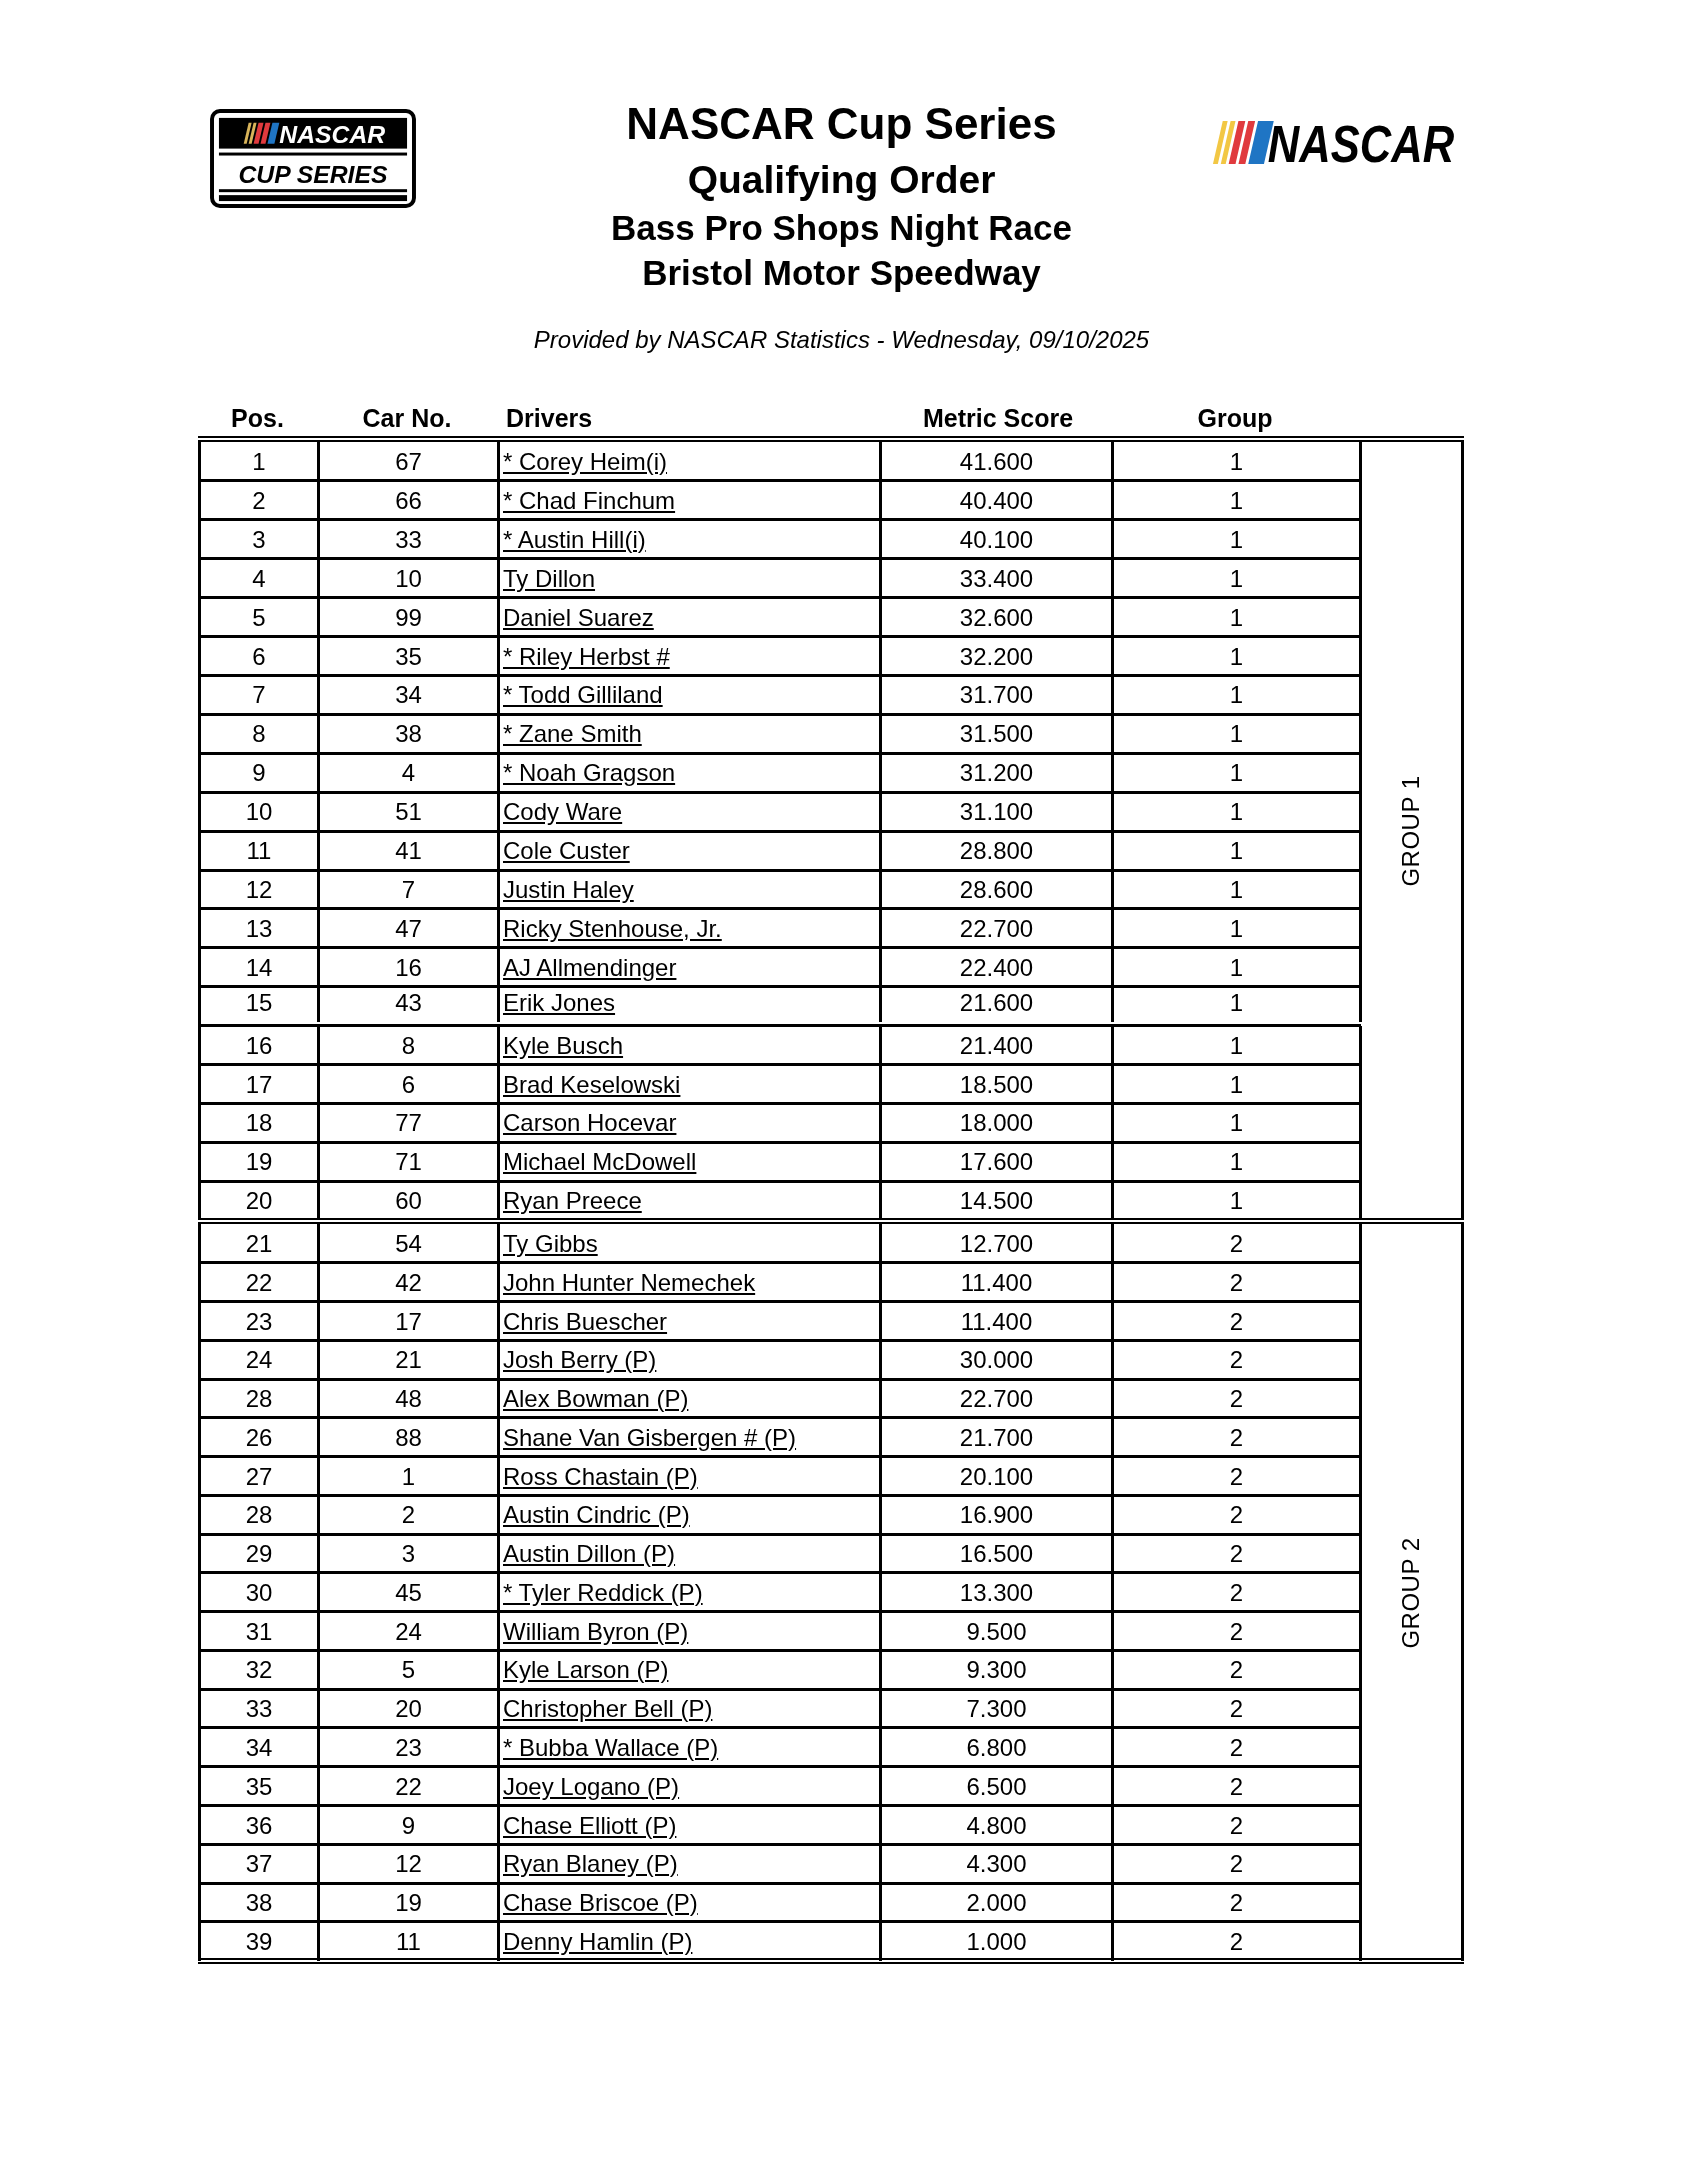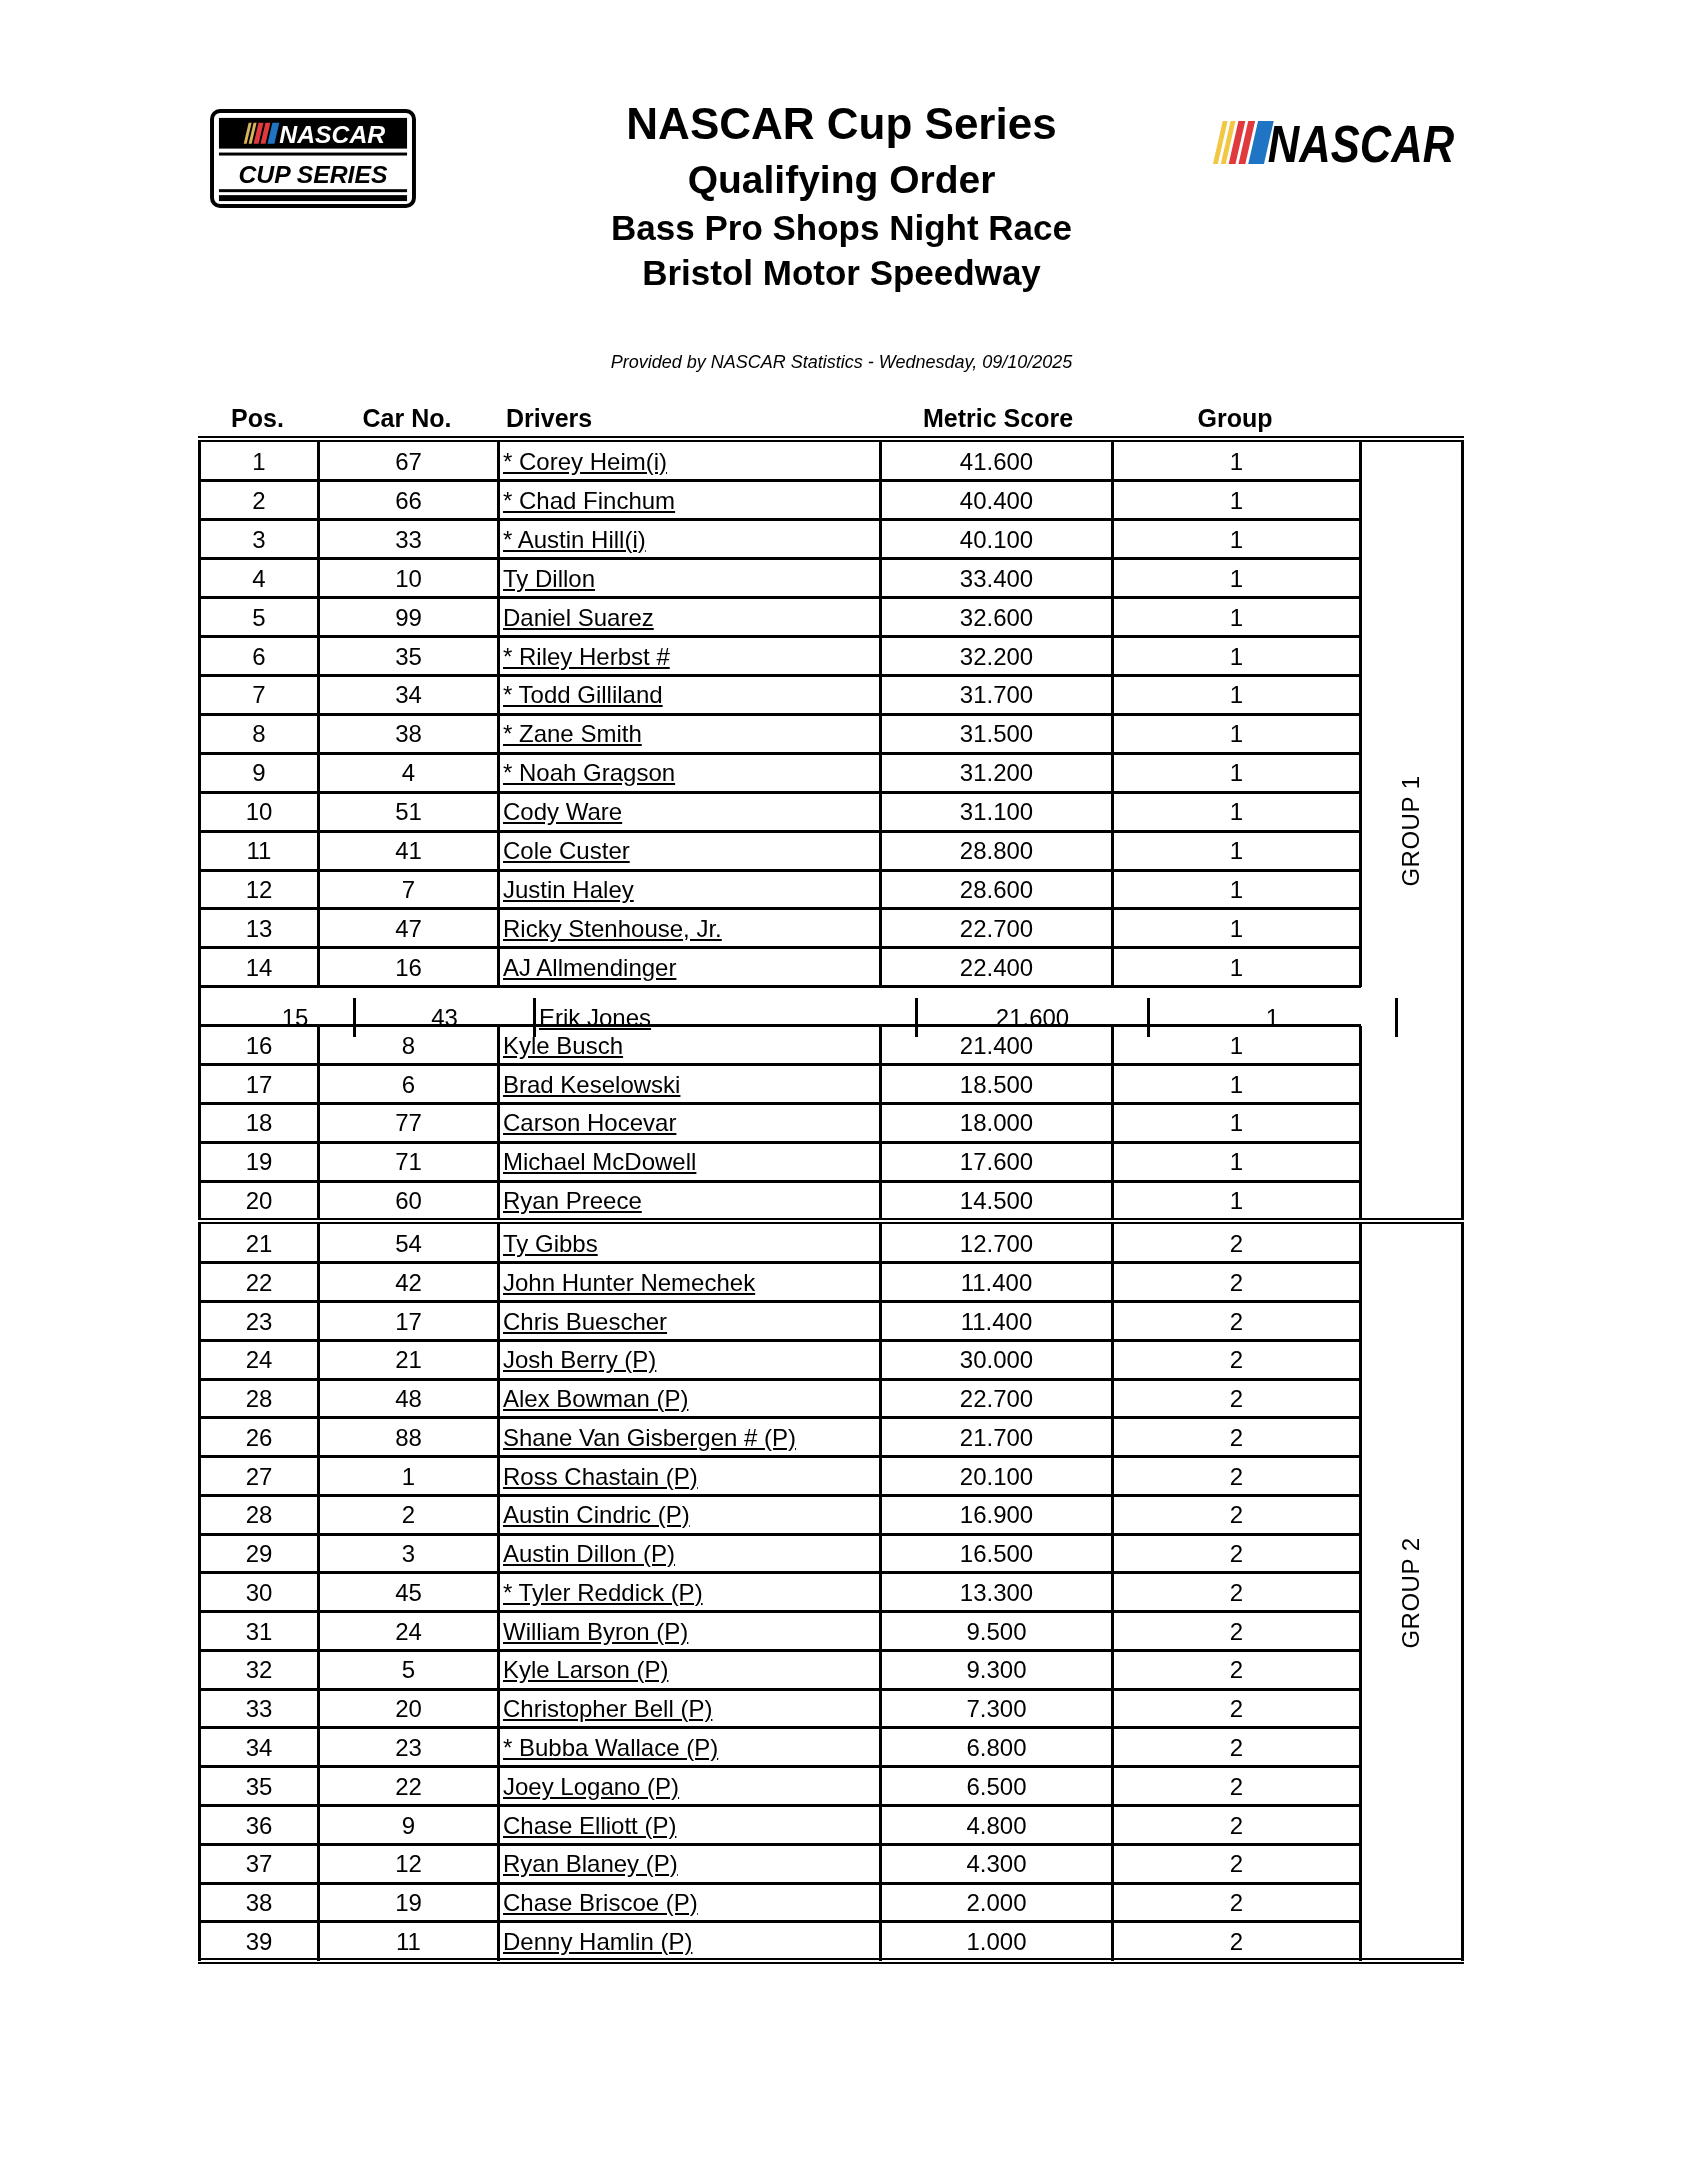--- a/index.html
+++ b/index.html
@@ -6,21 +6,21 @@
   body { width: 1683px; height: 2178px; position: relative; font-family: "Liberation Sans", sans-serif; color: #000; overflow: hidden; }
 
   .logo-left { position: absolute; left: 210px; top: 109px; width: 206px; height: 99px; }
   .logo-right { position: absolute; left: 1210px; top: 117px; width: 255px; height: 51px; }
 
   .title-block { position: absolute; left: 0; width: 1683px; text-align: center; }
   .t1 { top: 99px; font-size: 44px; font-weight: bold; }
   .t2 { top: 158px; font-size: 39px; font-weight: bold; }
   .t3 { top: 208px; font-size: 35px; font-weight: bold; }
   .t4 { top: 253px; font-size: 35px; font-weight: bold; }
-  .provided { position: absolute; top: 352px; left: 0; width: 1683px; text-align: center; font-style: italic; font-size: 18px; }
+  .provided { position: absolute; top: 326px; left: 0; width: 1683px; text-align: center; font-style: italic; font-size: 24px; }
 
   .hdr { position: absolute; top: 404px; font-size: 25px; font-weight: bold; }
   .hdr.center { text-align: center; }
   .frame-top { position: absolute; left: 198px; width: 1266px; height: 6px; border-top: 2px solid #000; border-bottom: 2px solid #000; box-sizing: border-box; }
 
   .group { position: absolute; left: 198px; width: 1266px; border-left: 3px solid #000; border-right: 3px solid #000; box-sizing: border-box; }
   .row { position: absolute; left: 0; height: 39px; font-size: 24px; display: flex; align-items: center; box-sizing: border-box; }
   .cell { position: absolute; top: 0; height: 100%; display: flex; align-items: center; box-sizing: border-box; border-right: 3px solid #000; }
   .cell.c-pos { left: 0; width: 119px; justify-content: center; }
   .cell.c-car { left: 119px; width: 180px; justify-content: center; }
@@ -185,21 +185,21 @@
     </div>
     <div class="row-line" style="top: 504px;"></div>
     <div class="row" style="top: 506px; height: 39px; width: 1160px;">
       <div class="cell c-pos">14</div>
       <div class="cell c-car">16</div>
       <div class="cell c-drv">AJ Allmendinger</div>
       <div class="cell c-scr">22.400</div>
       <div class="cell c-grp">1</div>
     </div>
     <div class="row-line" style="top: 543px;"></div>
-    <div class="row" style="top: 556px; height: 39px; width: 1160px; margin-left: 36px;">
+    <div class="row" style="top: 541px; height: 39px; width: 1160px;">
       <div class="cell c-pos">15</div>
       <div class="cell c-car">43</div>
       <div class="cell c-drv">Erik Jones</div>
       <div class="cell c-scr">21.600</div>
       <div class="cell c-grp">1</div>
     </div>
     <div class="row-line" style="top: 582px;"></div>
     <div class="row" style="top: 584px; height: 39px; width: 1160px;">
       <div class="cell c-pos">16</div>
       <div class="cell c-car">8</div>

